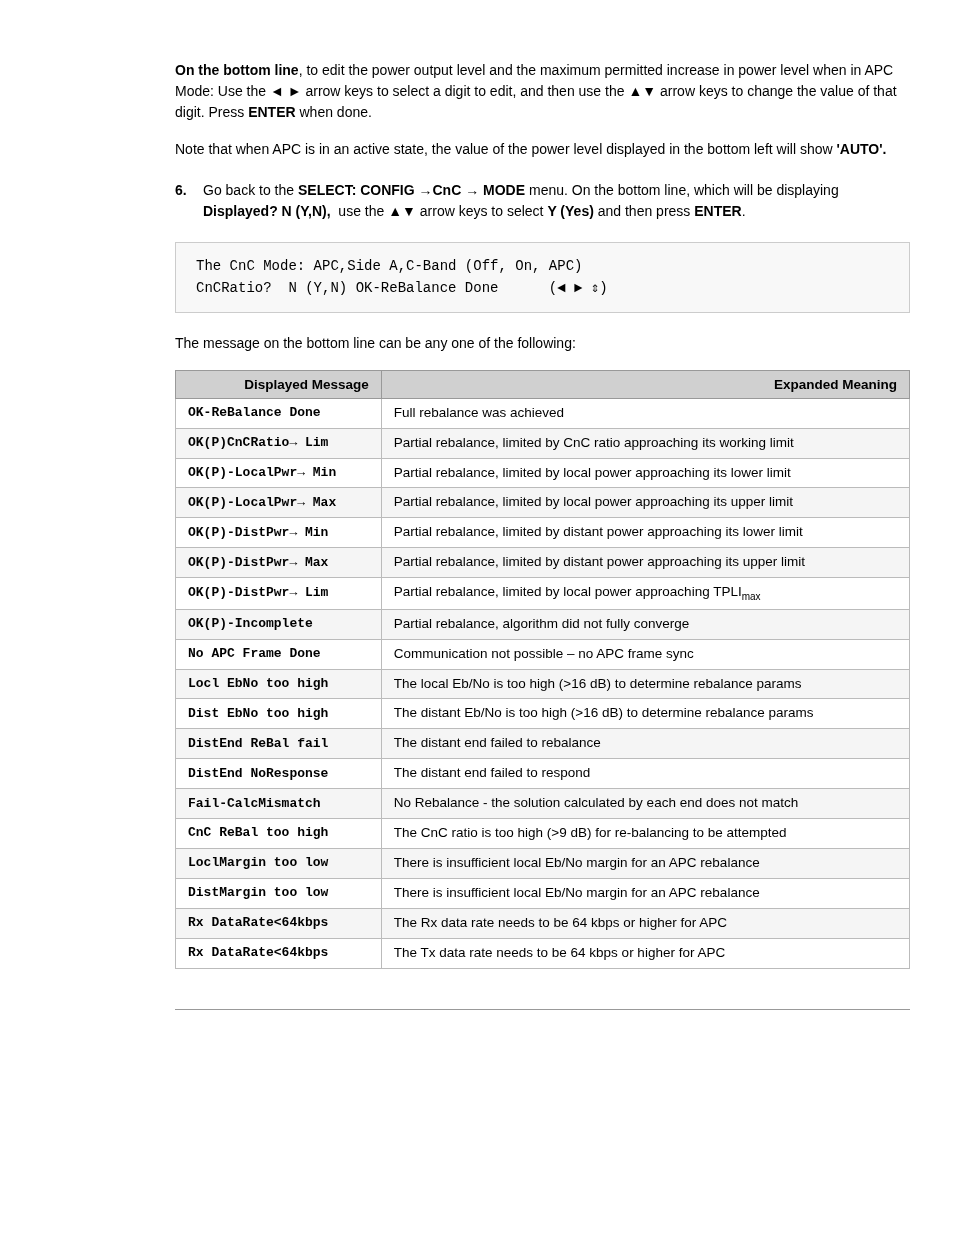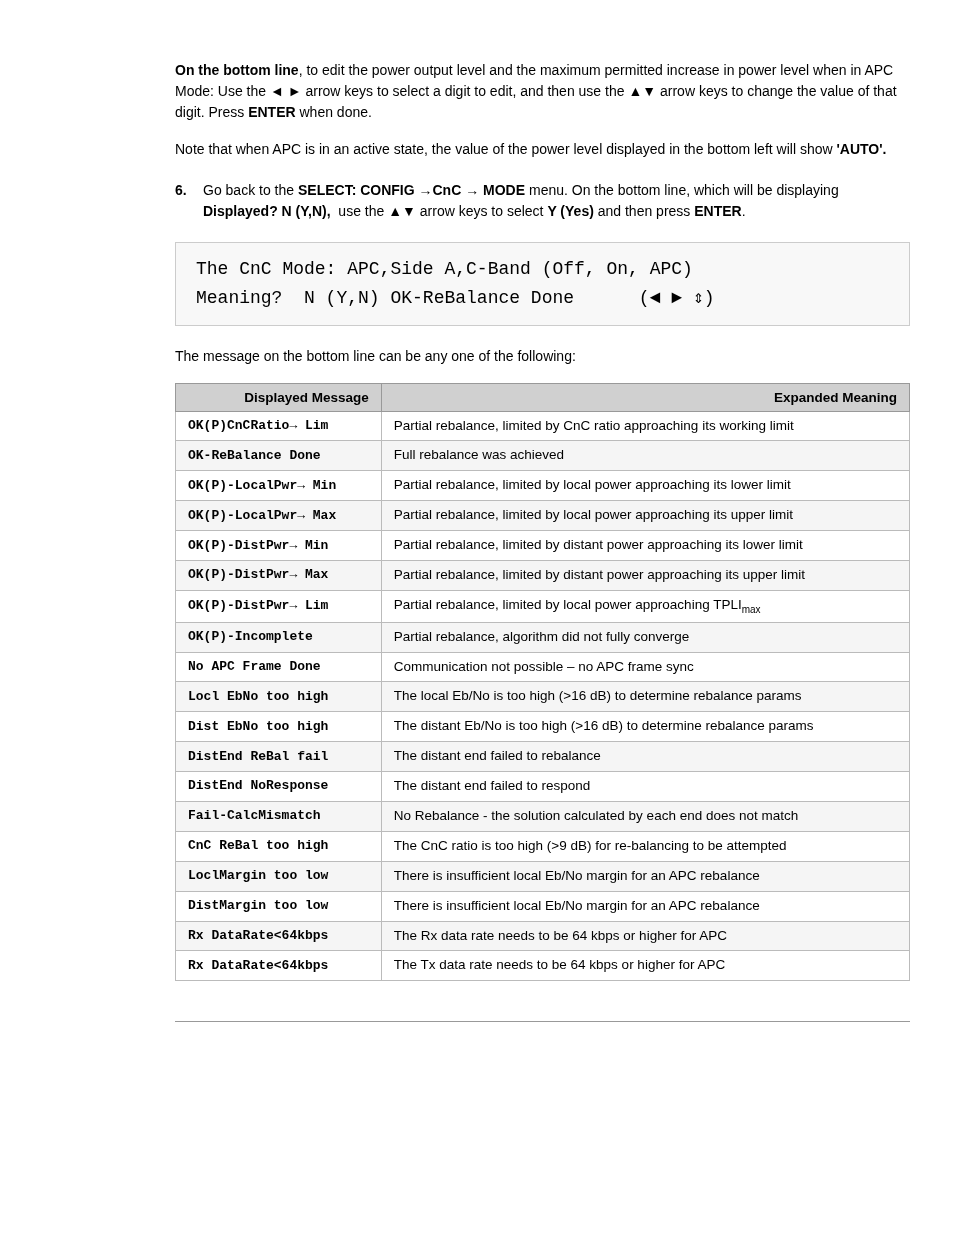--- a/index.html
+++ b/index.html
@@ -31,21 +31,21 @@
     }
     .numbered-item .num {
       font-weight: bold;
       min-width: 20px;
     }
     .numbered-item .content {
       flex: 1;
     }
     .mono-block {
       font-family: 'Courier New', Courier, monospace;
-      font-size: 18px;
+      font-size: 14px;
       background: #f8f8f8;
       border: 1px solid #ccc;
       padding: 12px 20px;
       margin: 20px 0;
       line-height: 1.6;
     }
     .mono-line {
       display: block;
       white-space: pre;
     }
@@ -108,42 +108,42 @@
 
   <div class="numbered-item">
     <span class="num">6.</span>
     <span class="content">
       Go back to the <b>SELECT: CONFIG →CnC → MODE</b> menu. On the bottom line, which will be displaying <b>Displayed? N (Y,N),</b>&nbsp; use the ▲▼ arrow keys to select <b>Y (Yes)</b> and then press <b>ENTER</b>.
     </span>
   </div>
 
   <div class="mono-block">
     <span class="mono-line">The CnC Mode: APC,Side A,C-Band (Off, On, APC)</span>
-    <span class="mono-line">Meaning?  N (Y,N) OK-ReBalance Done      (◄ ► ⇕)</span>
+    <span class="mono-line">CnCRatio?  N (Y,N) OK-ReBalance Done      (◄ ► ⇕)</span>
   </div>
 
   <p class="caption-para">The message on the bottom line can be any one of the following:</p>
 
   <table>
     <thead>
       <tr>
         <th>Displayed Message</th>
         <th>Expanded Meaning</th>
       </tr>
     </thead>
     <tbody id="table-body">
     <tr>
+          <td>OK-ReBalance Done</td>
+          <td>Full rebalance was achieved</td>
+        </tr>
+        <tr>
           <td>OK(P)CnCRatio→ Lim</td>
           <td>Partial rebalance, limited by CnC ratio approaching its working limit</td>
         </tr>
         <tr>
-          <td>OK-ReBalance Done</td>
-          <td>Full rebalance was achieved</td>
-        </tr>
-        <tr>
           <td>OK(P)-LocalPwr→ Min</td>
           <td>Partial rebalance, limited by local power approaching its lower limit</td>
         </tr>
         <tr>
           <td>OK(P)-LocalPwr→ Max</td>
           <td>Partial rebalance, limited by local power approaching its upper limit</td>
         </tr>
         <tr>
           <td>OK(P)-DistPwr→ Min</td>
           <td>Partial rebalance, limited by distant power approaching its lower limit</td>

